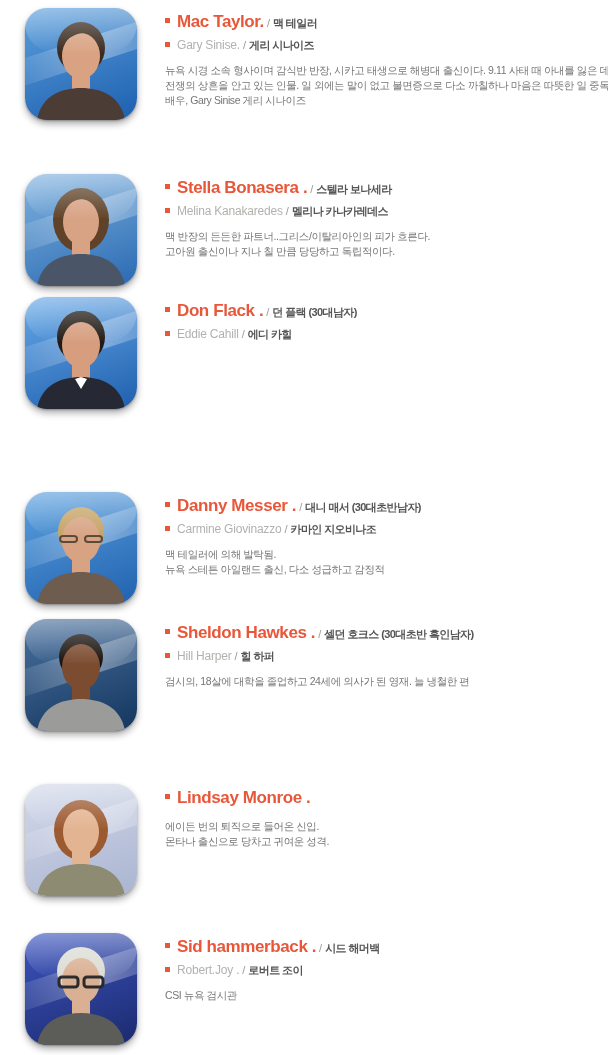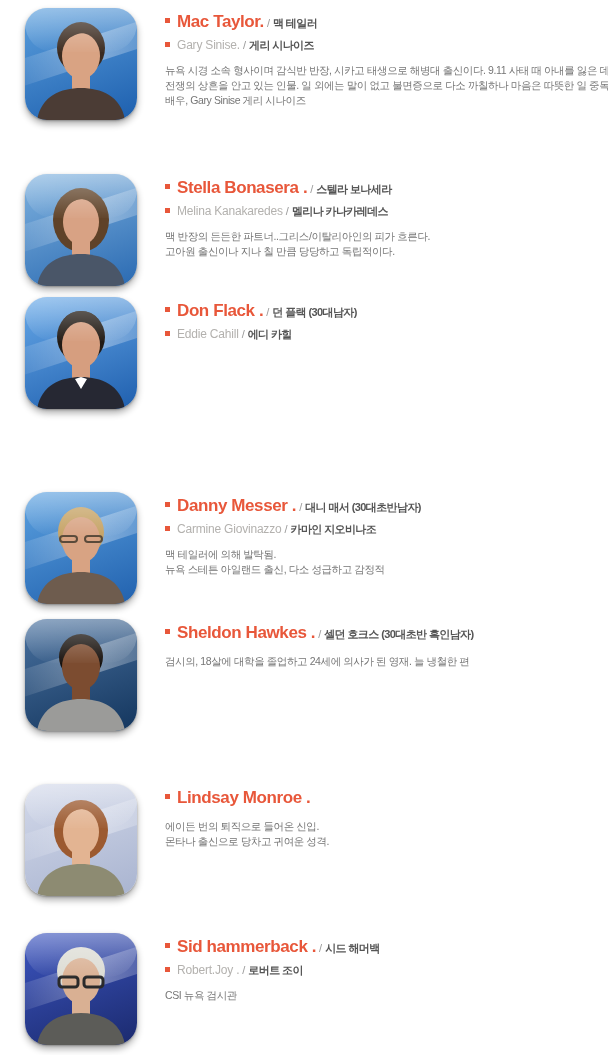--- a/index.html
+++ b/index.html
@@ -158,20 +158,23 @@
         <ellipse cx="56" cy="48" rx="19" ry="23" fill="var(--skin)"></ellipse>
         <path d="M35,42 Q35,17 56,17 Q77,17 77,42 Q75,28 67,26 Q57,22 49,26 Q38,30 35,42 Z" fill="var(--hair)"></path>
         <rect x="47" y="62" width="18" height="20" fill="var(--skin)"></rect>
         <path d="M12,112 C16,88 36,80 56,80 C76,80 96,88 100,112 Z" fill="var(--shirt)"></path>
       </svg>
     </div>
     <div class="info">
       <div class="name-line">
         <span class="bullet"></span><span class="name-en">Sheldon Hawkes .</span><span class="sep">/</span><span class="name-kr">셀던 호크스 (30대초반 흑인남자)</span>
       </div>
+      <div class="actor-line">
+        <span class="bullet small"></span><span class="actor-en">Hill Harper</span><span class="sep">/</span><span class="actor-kr">힐 하퍼</span>
+      </div>
       <div class="desc">
         <div>검시의, 18살에 대학을 졸업하고 24세에 의사가 된 영재. 늘 냉철한 편</div>
       </div>
     </div>
   </div>
 
   <div class="row" style="top:784px; height:145px;">
     <div class="photo" style="--bg1: #d3d9ea; --bg2: #a9b4d0; --hair: #9c5a30; --skin: #e3b492; --shirt: #8d8b72;">
       <svg class="person" viewBox="0 0 112 112">
         <ellipse cx="56" cy="46" rx="27" ry="30" fill="var(--hair)"></ellipse>

